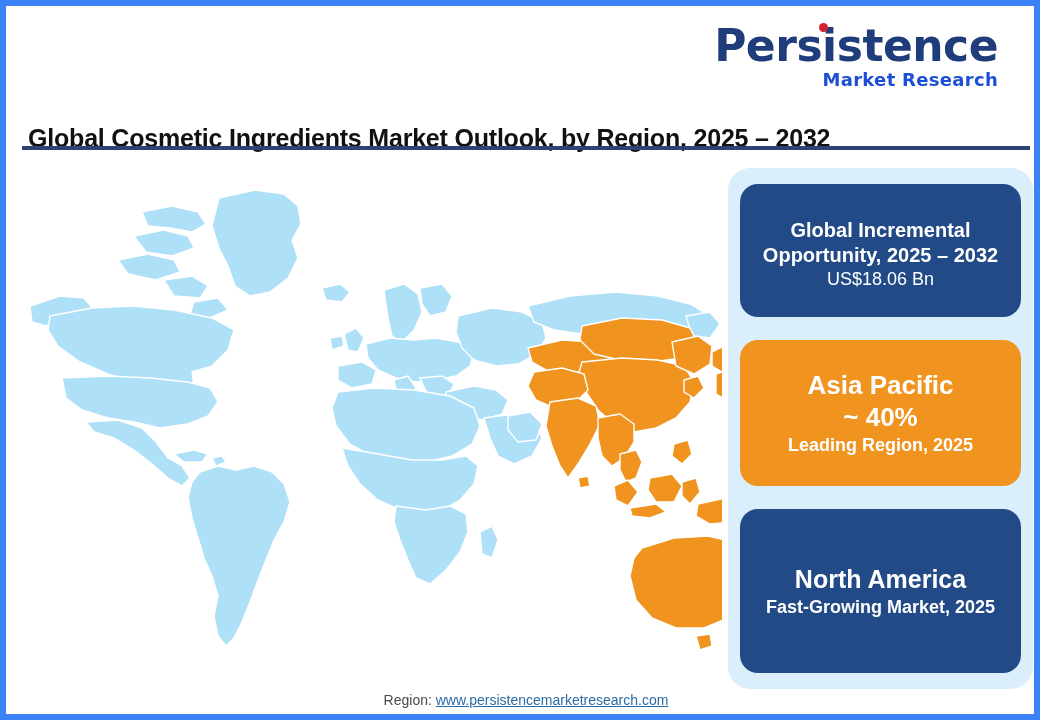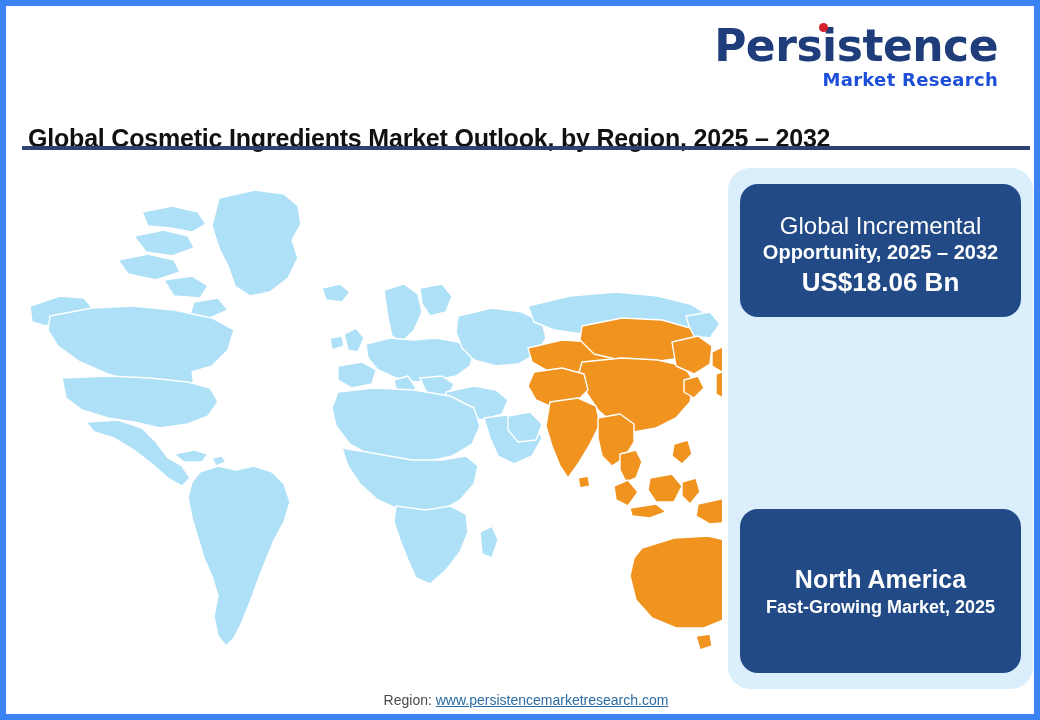--- a/index.html
+++ b/index.html
@@ -99,23 +99,23 @@
     justify-content:center;
     align-items:center;
     padding:10px 12px;
   }
   .card.navy{background:#224a86;}
   .card.orange{background:#f0931f;}
   #card-1{height:133px;}
   #card-2{height:146px;}
   #card-3{height:164px;}
 
-  .l1{font-size:24px;font-weight:normal;line-height:1.22;margin-top:8px;}
+  .l1{font-size:20px;font-weight:bold;line-height:1.22;margin-top:8px;}
   .l2{font-size:20px;font-weight:bold;line-height:1.22;}
-  .big{font-size:26px;font-weight:bold;line-height:1.24;margin-top:1px;}
+  .big{font-size:18px;font-weight:normal;line-height:1.24;margin-top:1px;}
   .huge{font-size:26px;font-weight:bold;line-height:1.24;}
   .mid{font-size:25px;font-weight:bold;line-height:1.3;}
   .sub{font-size:18px;font-weight:bold;line-height:1.28;}
 
   
   #source{
     position:absolute;
     left:0; top:686px;
     width:1040px;
     text-align:center;
@@ -252,20 +252,25 @@
   </div>
 
   <div id="panel">
 
     <div id="card-1" class="card navy">
       <div class="l1">Global Incremental</div>
       <div class="l2">Opportunity, 2025 – 2032</div>
       <div class="big">US$18.06 Bn</div>
     </div>
 
+    <div id="card-2" class="card orange">
+      <div class="huge">Asia Pacific</div>
+      <div class="huge">~ 40%</div>
+      <div class="sub">Leading Region, 2025</div>
+    </div>
 
     <div id="card-3" class="card navy">
       <div class="mid">North America</div>
       <div class="sub">Fast-Growing Market, 2025</div>
     </div>
   </div>
 
   <div id="source">
     <span>Region: </span><a href="#">www.persistencemarketresearch.com</a>
   </div>

